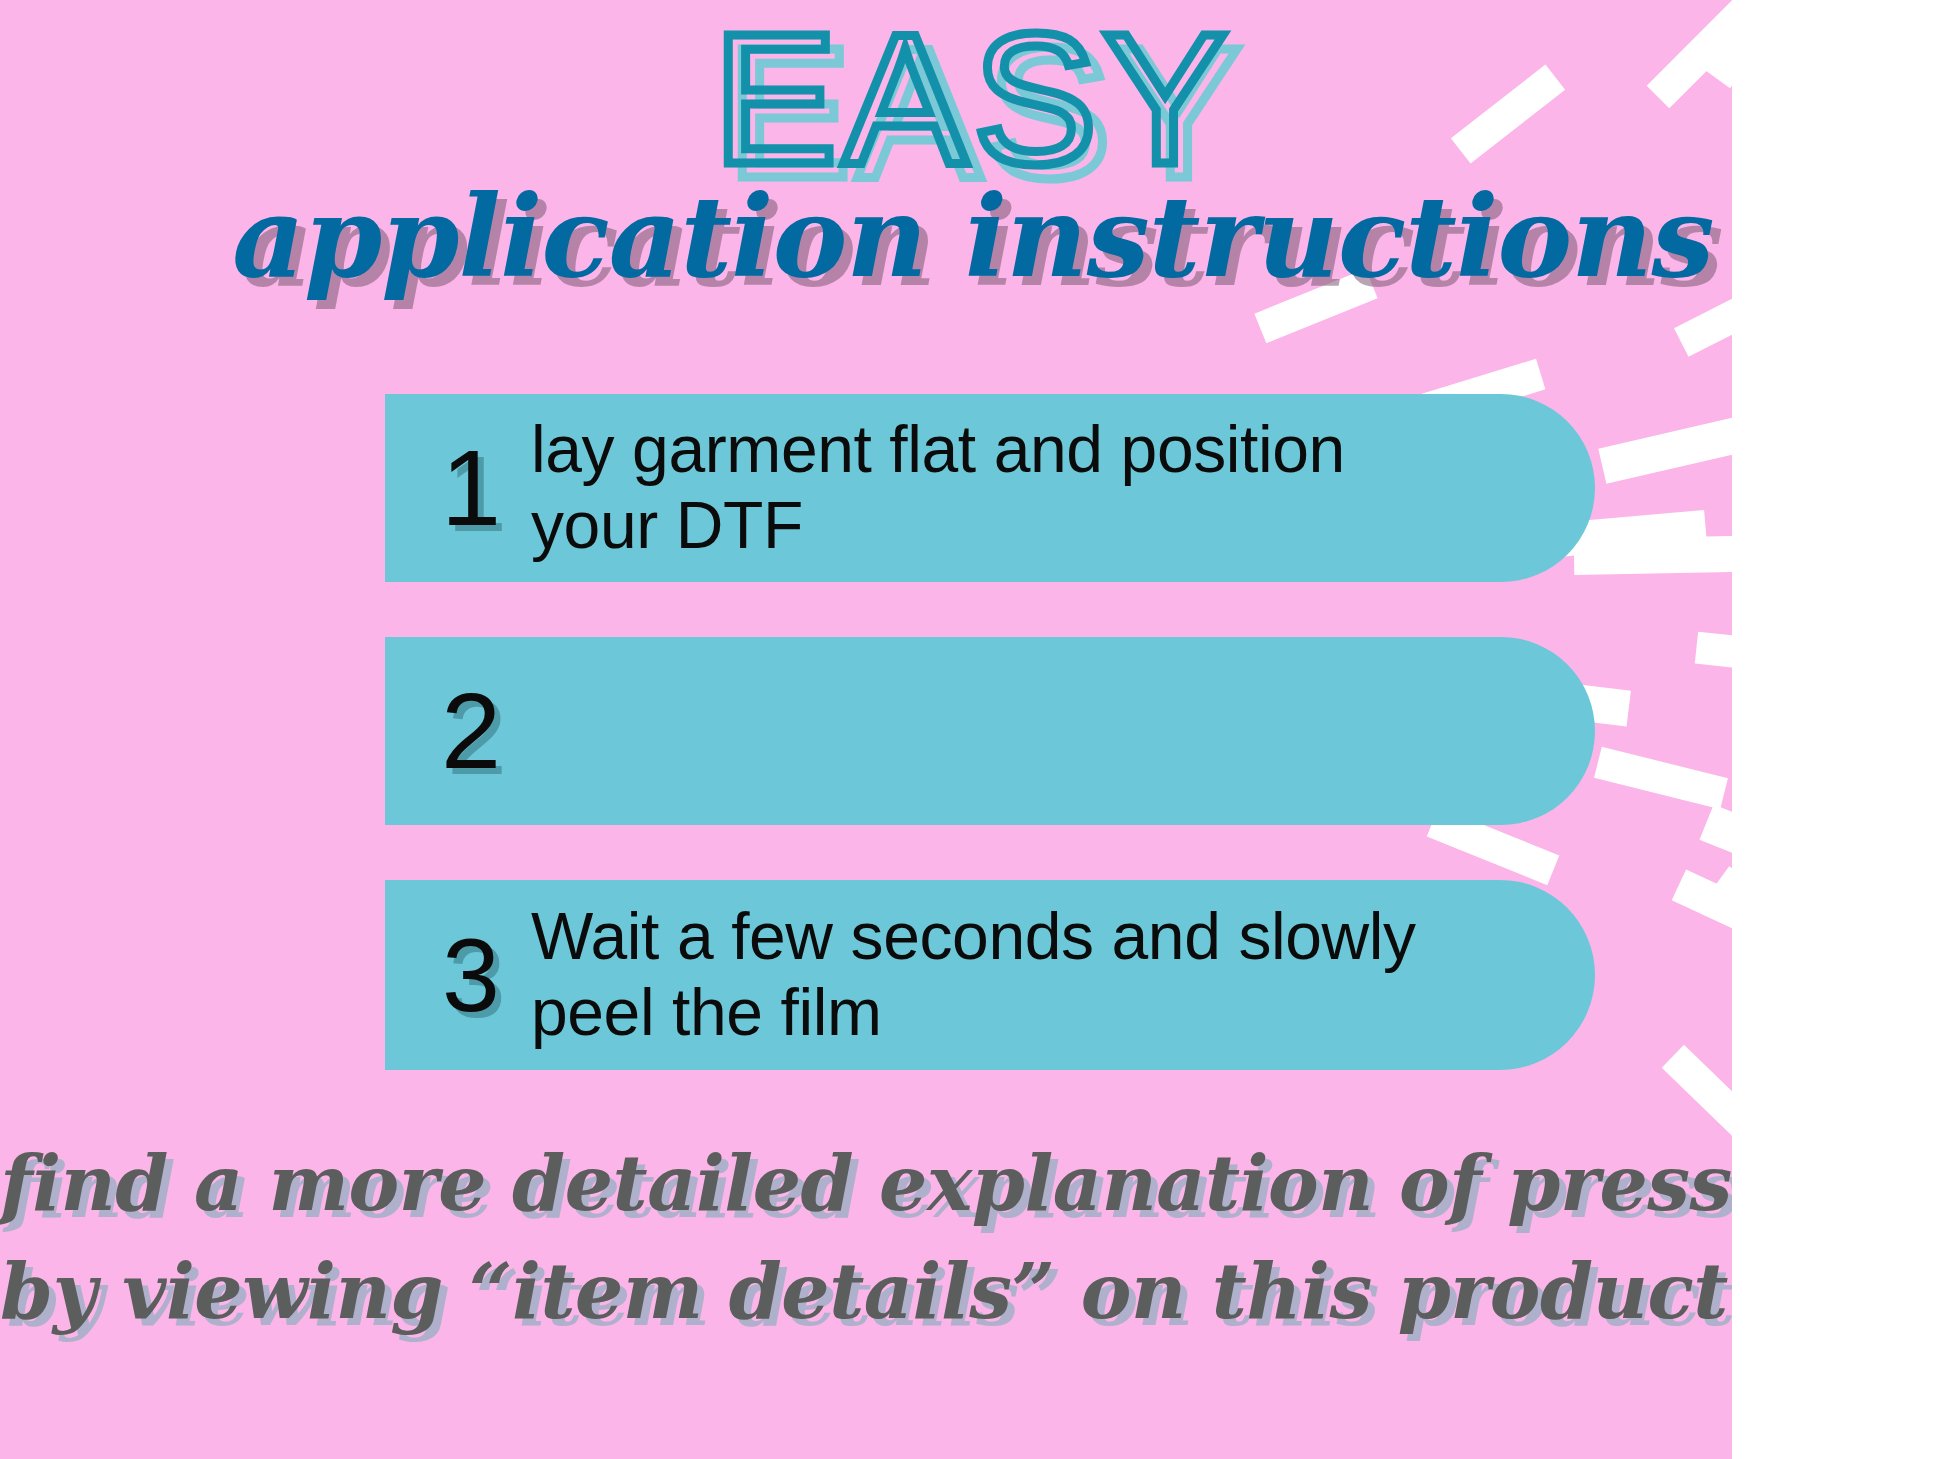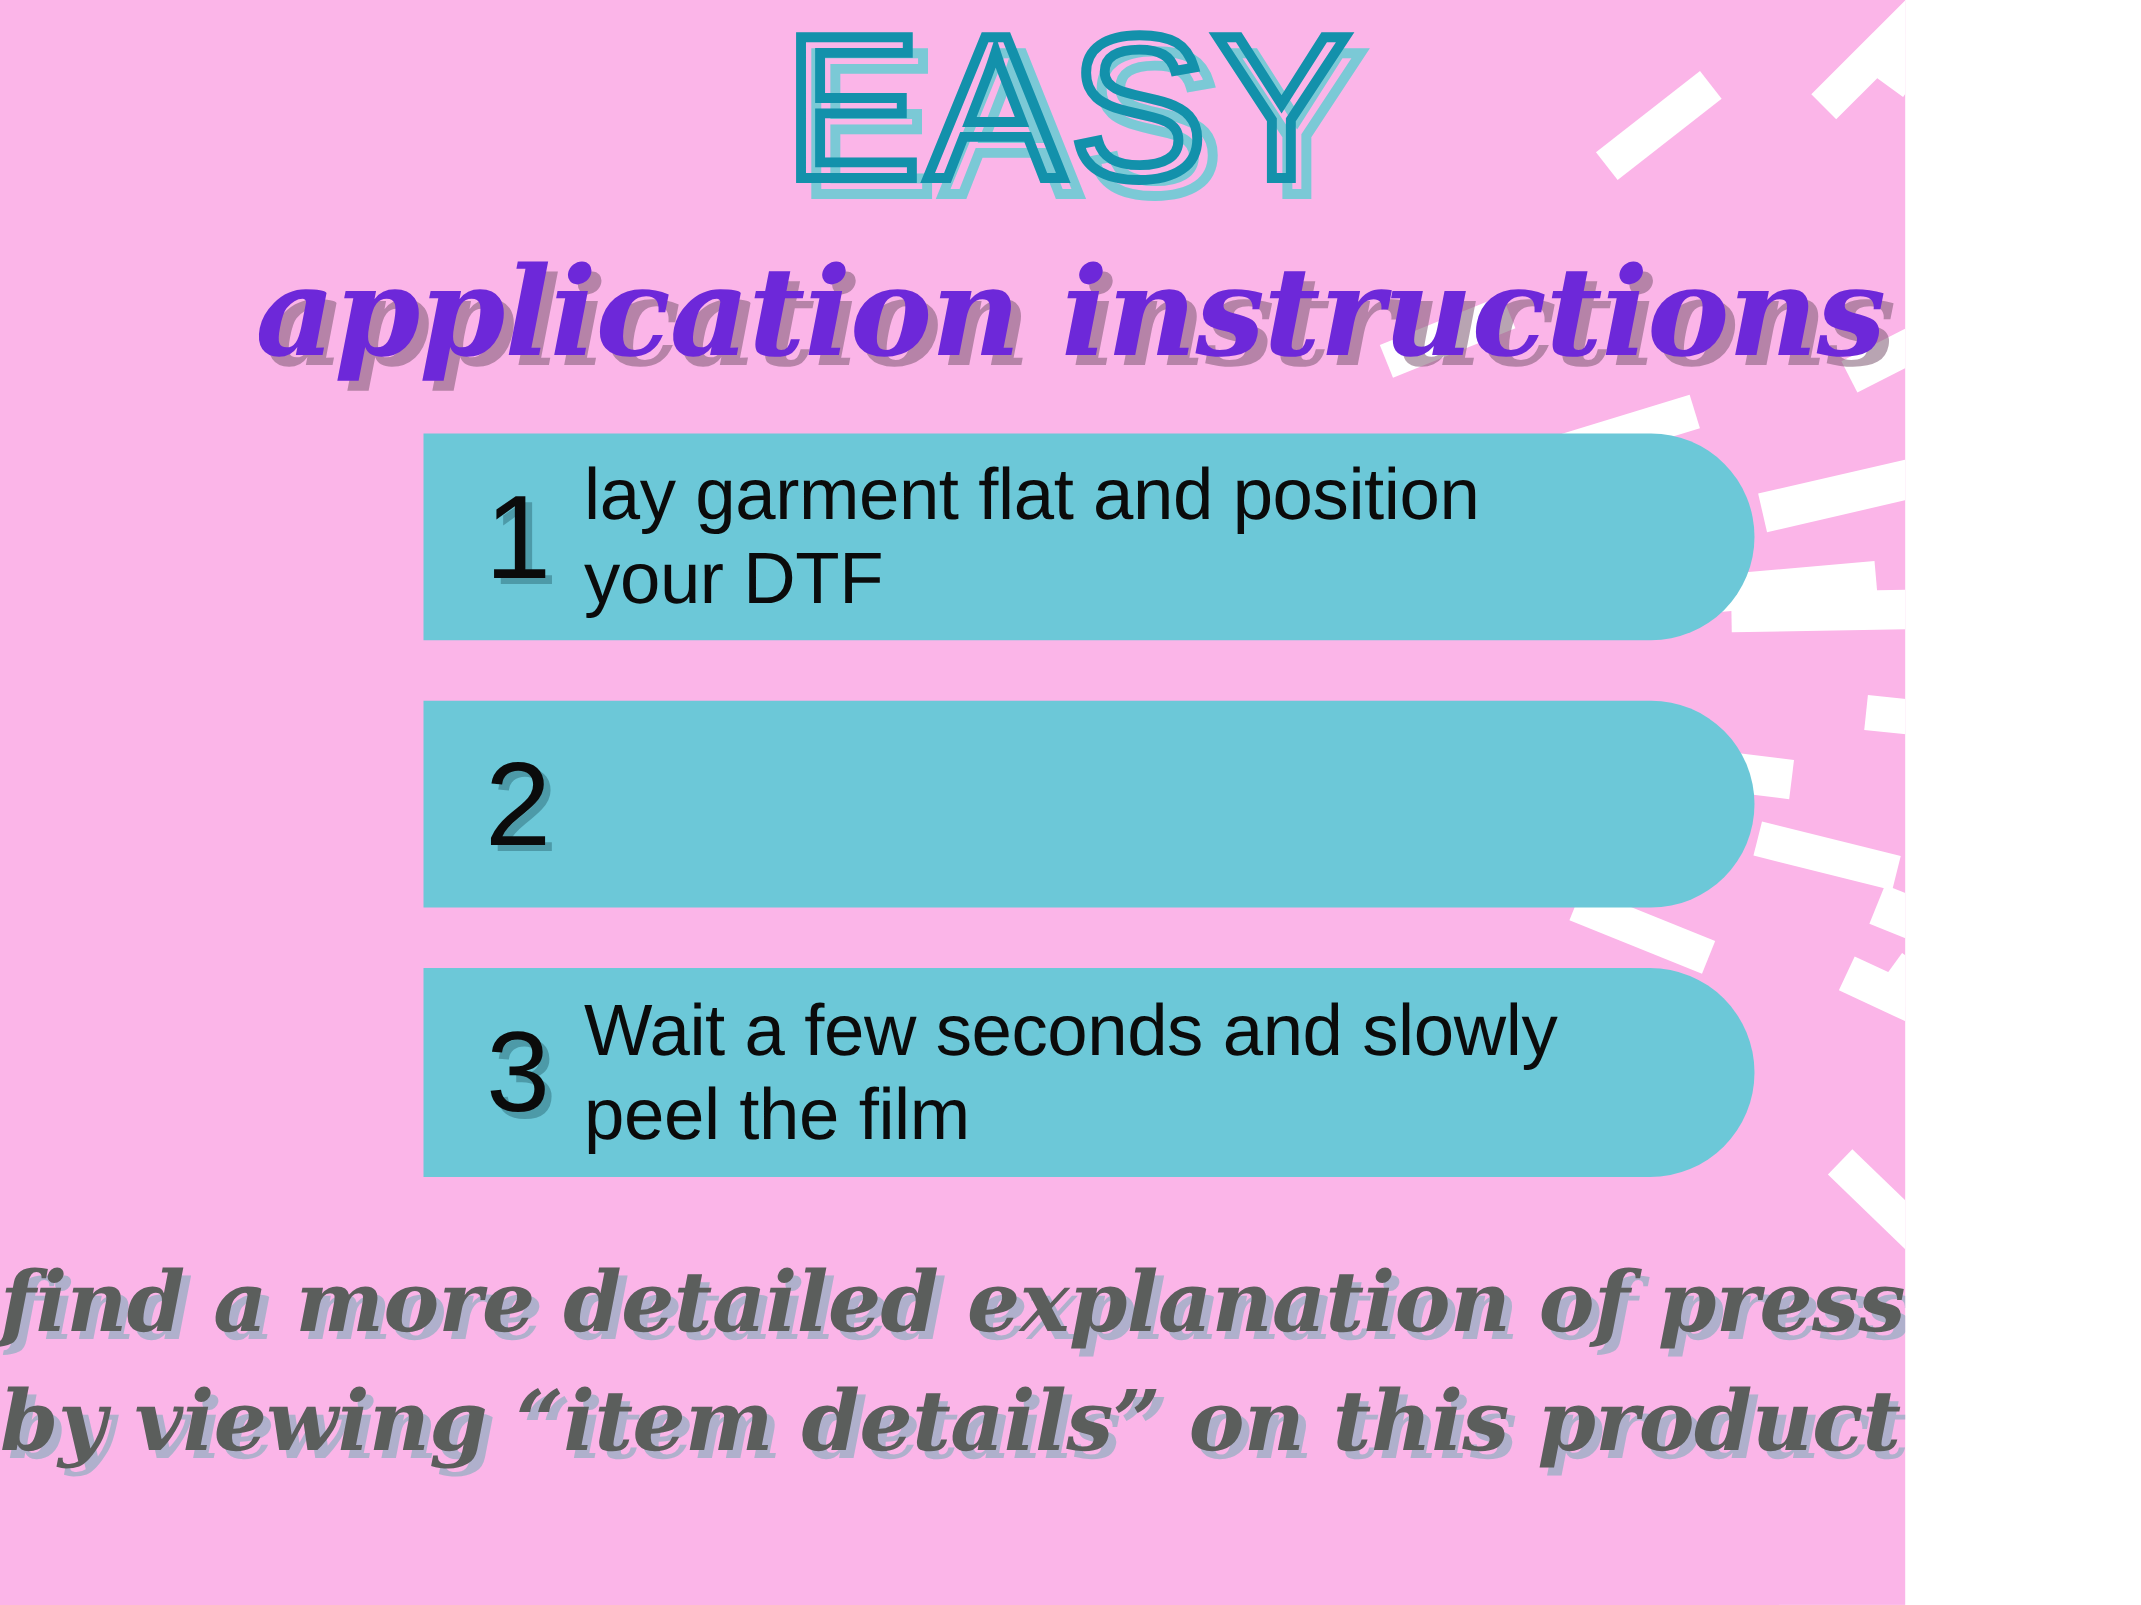--- a/index.html
+++ b/index.html
@@ -75,25 +75,24 @@
     text-align: center;
     z-index: 5;
   }
   .script-title {
     display: inline-block;
     font-family: "DejaVu Serif", serif;
     font-style: italic;
     font-weight: bold;
     font-size: 112px;
     line-height: 1.05;
-    color: #6d28d9;
+    color: #0369a1;
     letter-spacing: -1px;
     text-shadow: 9px 9px 0 rgba(126, 90, 115, 0.55);
     white-space: nowrap;
-    margin-top: 48px;
   }
 
   
   .steps {
     position: absolute;
     left: 385px;
     top: 394px;
     width: 1210px;
     z-index: 4;
   }

